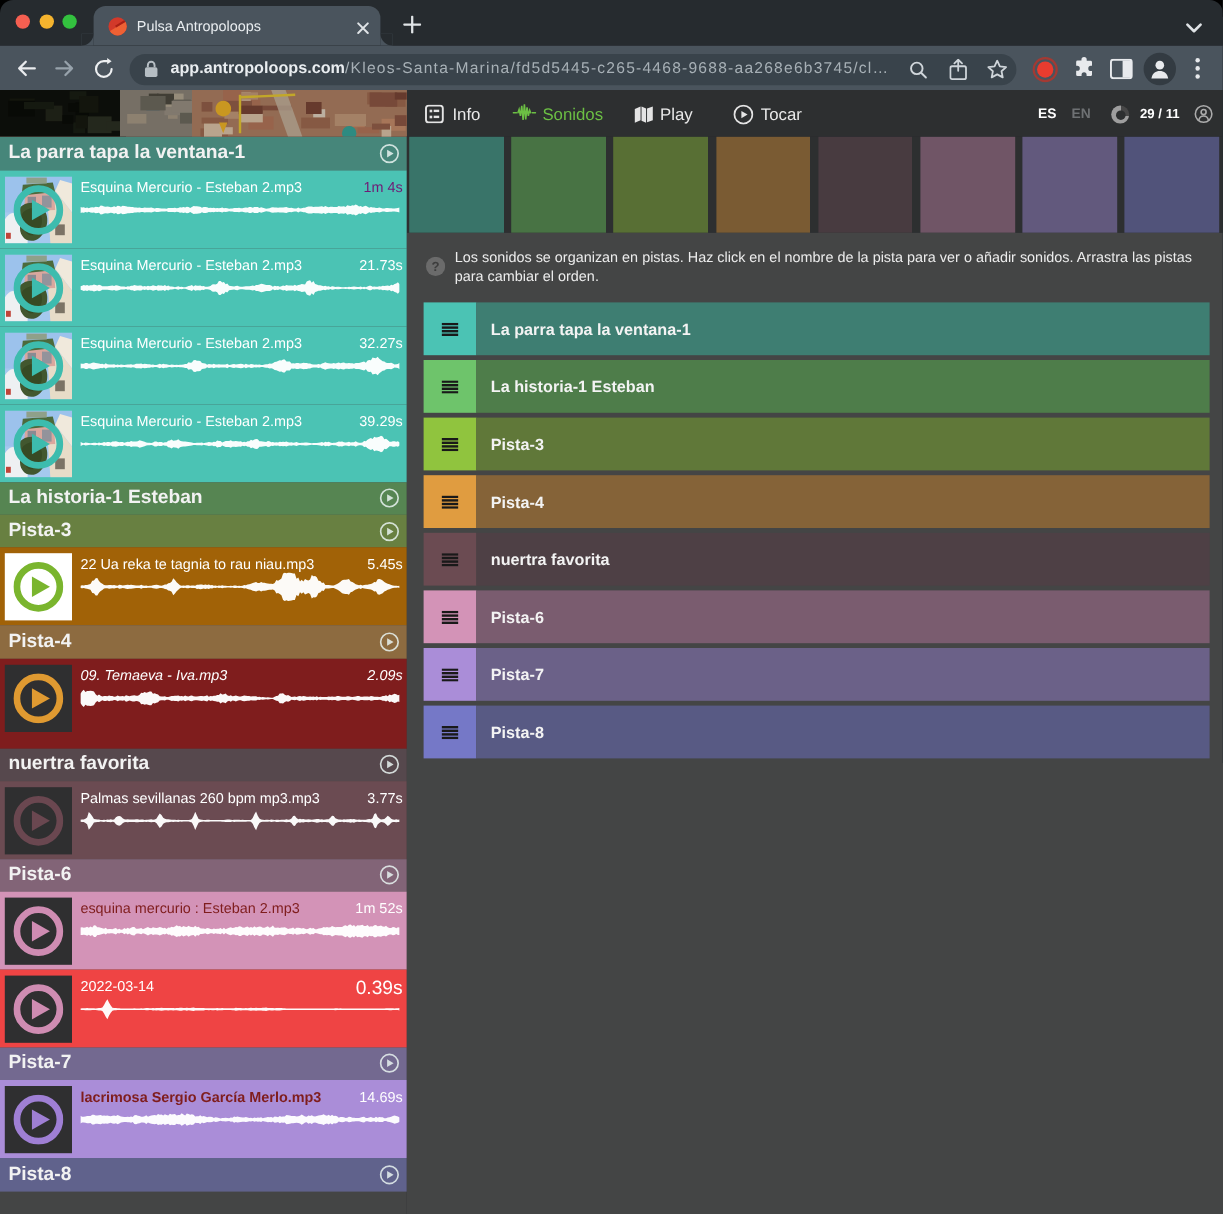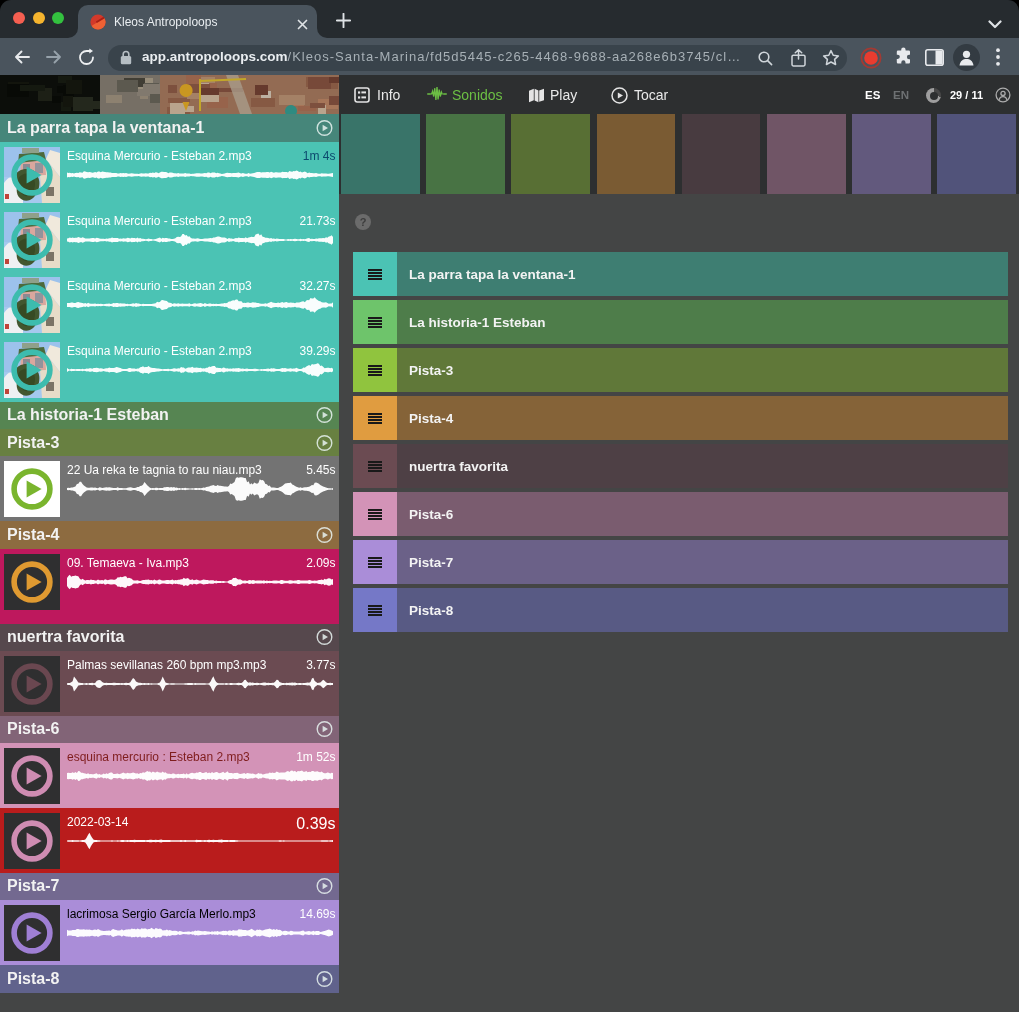--- a/index.html
+++ b/index.html
@@ -28,21 +28,21 @@
             </clipPath>
           </defs>
           <g clip-path="url(#fvc)">
             <rect width="16" height="16" fill="#d2392a"></rect>
             <g transform="rotate(-31 8 8)">
               <rect x="-3" y="8" width="22" height="12" fill="#ee6134"></rect>
               <rect x="6.5" y="6.4" width="12" height="1.8" fill="#a92015"></rect>
             </g>
           </g>
         </svg></div>
-    <div class="abs" style="left:114px;top:15px;font-size:12px;color:#e9edf0;">Kleos Antropoloops</div>
+    <div class="abs" style="left:114px;top:15px;font-size:12px;color:#e9edf0;">Pulsa Antropoloops</div>
     <div class="abs" style="left:296.5px;top:16px;"><svg width="11" height="11" viewBox="0 0 11 11">
           <path d="M1.5 1.5 L9.5 9.5 M9.5 1.5 L1.5 9.5" stroke="#dfe3e6" stroke-width="1.7" stroke-linecap="round"></path>
         </svg></div>
     <div class="abs" style="left:335.5px;top:13px;"><svg width="15" height="15" viewBox="0 0 15 15">
           <path d="M7.5 0.8 L7.5 14.2 M0.8 7.5 L14.2 7.5" stroke="#dfe3e6" stroke-width="1.9" stroke-linecap="round"></path>
         </svg></div>
     <div class="abs" style="left:988px;top:15px;"><svg width="14" height="9" viewBox="0 0 14 9">
           <path d="M1.5 1.5 L7 7 L12.5 1.5" stroke="#dfe3e6" stroke-width="2.2" fill="none" stroke-linecap="round" stroke-linejoin="round"></path>
         </svg></div>
   </div>
@@ -219,20 +219,21 @@
 <div style="position:absolute;left:681.8px;top:114px;width:78.5px;height:80px;background:#483b40;"></div>
 <div style="position:absolute;left:767.0px;top:114px;width:78.5px;height:80px;background:#705566;"></div>
 <div style="position:absolute;left:852.2px;top:114px;width:78.5px;height:80px;background:#62597d;"></div>
 <div style="position:absolute;left:937.4px;top:114px;width:78.5px;height:80px;background:#51537a;"></div>
 
   <div class="abs" style="left:339px;top:194px;width:680px;height:818px;background:#444545;"></div>
   <div class="abs" style="left:355px;top:214px;"><svg width="16" height="16" viewBox="0 0 16 16">
         <circle cx="8" cy="8" r="8" fill="#6b6b6b"></circle>
         <text x="8" y="11.8" text-anchor="middle" font-family="Liberation Sans, sans-serif" font-size="11" font-weight="700" fill="#3d3d3d">?</text>
       </svg></div>
+  <div class="abs" style="left:379px;top:206px;font-size:12px;line-height:16px;color:#ececec;white-space:nowrap;">Los sonidos se organizan en pistas. Haz click en el nombre de la pista para ver o añadir sonidos. Arrastra las pistas<br>para cambiar el orden.</div>
   <div style="position:absolute;left:353px;top:252px;width:655px;height:44px;">
       <div style="position:absolute;left:0;top:0;width:44px;height:44px;background:#4bc3b4;">
         <svg width="14" height="11" viewBox="0 0 14 11" style="position:absolute;left:15px;top:17px;display:block">
           <g fill="#191919">
             <rect y="0" width="14" height="2"></rect>
             <rect y="3" width="14" height="2"></rect>
             <rect y="6" width="14" height="2"></rect>
             <rect y="9" width="14" height="2"></rect>
           </g>
         </svg>
@@ -376,21 +377,21 @@
             <rect x="1" y="47" width="4" height="5" fill="#c04438"></rect>
           </svg>
           <div style="position:absolute;left:7px;top:7px;">
             <svg width="42" height="42" viewBox="0 0 42 42" style="display:block">
               <circle cx="21.0" cy="21.0" r="17.9" fill="none" stroke="#3dbcae" stroke-width="5.6"></circle>
               <path d="M15.6 12.5 L30.6 21.0 L15.6 29.5 Z" fill="#3dbcae"></path>
             </svg>
           </div>
         </div>
         <div style="position:absolute;left:67px;top:7px;font-size:12px;color:#fff;white-space:nowrap;">Esquina Mercurio - Esteban 2.mp3</div>
-        <div style="position:absolute;right:3.5px;top:7px;font-size:12px;color:#0c4a6e;">1m 4s</div>
+        <div style="position:absolute;right:3.5px;top:7px;font-size:12px;color:#701a75;">1m 4s</div>
         <div style="position:absolute;left:67px;top:15px;">
           <svg width="266" height="36" viewBox="0 0 266 36" style="display:block">
             <polygon points="0.0,15.6 1.4,16.0 2.8,15.7 4.2,16.3 5.6,16.0 7.0,16.5 8.4,16.0 9.9,15.8 11.3,15.9 12.7,15.2 14.1,15.5 15.5,15.8 16.9,14.3 18.3,14.4 19.7,15.0 21.1,15.2 22.5,15.1 23.9,15.3 25.3,15.8 26.7,15.4 28.1,14.9 29.6,15.5 31.0,14.4 32.4,14.6 33.8,15.2 35.2,14.4 36.6,14.7 38.0,14.9 39.4,15.2 40.8,15.2 42.2,15.6 43.6,15.4 45.0,15.9 46.4,16.0 47.9,16.1 49.3,16.0 50.7,16.4 52.1,16.4 53.5,15.9 54.9,16.2 56.3,16.1 57.7,16.2 59.1,16.0 60.5,16.4 61.9,16.7 63.3,16.4 64.7,16.3 66.1,16.5 67.6,16.7 69.0,16.8 70.4,16.7 71.8,16.9 73.2,16.4 74.6,16.3 76.0,16.4 77.4,16.4 78.8,16.2 80.2,16.5 81.6,16.4 83.0,15.7 84.4,15.9 85.9,15.5 87.3,16.0 88.7,15.3 90.1,15.6 91.5,16.3 92.9,15.4 94.3,14.7 95.7,14.8 97.1,14.9 98.5,15.0 99.9,15.3 101.3,16.2 102.7,15.5 104.1,15.5 105.6,15.7 107.0,16.3 108.4,16.2 109.8,16.4 111.2,16.1 112.6,16.5 114.0,16.4 115.4,16.6 116.8,16.4 118.2,16.0 119.6,16.5 121.0,16.4 122.4,16.6 123.9,17.0 125.3,16.7 126.7,16.8 128.1,16.4 129.5,16.3 130.9,16.3 132.3,16.2 133.7,16.5 135.1,16.5 136.5,16.2 137.9,15.9 139.3,16.2 140.7,15.4 142.1,15.5 143.6,16.2 145.0,15.5 146.4,15.5 147.8,15.4 149.2,16.3 150.6,15.7 152.0,16.2 153.4,16.5 154.8,16.9 156.2,16.8 157.6,16.6 159.0,16.0 160.4,15.8 161.9,16.0 163.3,16.0 164.7,16.2 166.1,15.9 167.5,15.9 168.9,16.0 170.3,15.8 171.7,15.5 173.1,16.2 174.5,16.4 175.9,16.1 177.3,16.5 178.7,16.8 180.1,16.7 181.6,16.0 183.0,16.7 184.4,16.6 185.8,16.2 187.2,16.1 188.6,15.5 190.0,15.1 191.4,15.1 192.8,15.1 194.2,15.4 195.6,15.3 197.0,15.2 198.4,15.3 199.9,15.0 201.3,14.9 202.7,15.5 204.1,14.7 205.5,15.3 206.9,15.8 208.3,15.2 209.7,15.3 211.1,15.4 212.5,15.6 213.9,15.5 215.3,14.7 216.7,15.0 218.1,15.0 219.6,14.9 221.0,15.5 222.4,14.1 223.8,14.4 225.2,14.7 226.6,14.1 228.0,14.3 229.4,13.5 230.8,14.1 232.2,15.1 233.6,14.6 235.0,15.4 236.4,14.9 237.9,14.4 239.3,15.3 240.7,16.2 242.1,15.6 243.5,15.9 244.9,16.0 246.3,16.3 247.7,16.3 249.1,16.0 250.5,16.4 251.9,16.7 253.3,16.8 254.7,16.3 256.1,16.4 257.6,16.5 259.0,16.6 260.4,16.7 261.8,16.7 263.2,16.5 264.6,16.3 266.0,16.0 266.0,20.0 264.6,19.7 263.2,19.5 261.8,19.3 260.4,19.3 259.0,19.4 257.6,19.5 256.1,19.6 254.7,19.7 253.3,19.2 251.9,19.3 250.5,19.6 249.1,20.0 247.7,19.7 246.3,19.7 244.9,20.0 243.5,20.1 242.1,20.4 240.7,19.8 239.3,20.7 237.9,21.6 236.4,21.1 235.0,20.6 233.6,21.4 232.2,20.9 230.8,21.9 229.4,22.5 228.0,21.7 226.6,21.9 225.2,21.3 223.8,21.6 222.4,21.9 221.0,20.5 219.6,21.1 218.1,21.0 216.7,21.0 215.3,21.3 213.9,20.5 212.5,20.4 211.1,20.6 209.7,20.7 208.3,20.8 206.9,20.2 205.5,20.7 204.1,21.3 202.7,20.5 201.3,21.1 199.9,21.0 198.4,20.7 197.0,20.8 195.6,20.7 194.2,20.6 192.8,20.9 191.4,20.9 190.0,20.9 188.6,20.5 187.2,19.9 185.8,19.8 184.4,19.4 183.0,19.3 181.6,20.0 180.1,19.3 178.7,19.2 177.3,19.5 175.9,19.9 174.5,19.6 173.1,19.8 171.7,20.5 170.3,20.2 168.9,20.0 167.5,20.1 166.1,20.1 164.7,19.8 163.3,20.0 161.9,20.0 160.4,20.2 159.0,20.0 157.6,19.4 156.2,19.2 154.8,19.1 153.4,19.5 152.0,19.8 150.6,20.3 149.2,19.7 147.8,20.6 146.4,20.5 145.0,20.5 143.6,19.8 142.1,20.5 140.7,20.6 139.3,19.8 137.9,20.1 136.5,19.8 135.1,19.5 133.7,19.5 132.3,19.8 130.9,19.7 129.5,19.7 128.1,19.6 126.7,19.2 125.3,19.3 123.9,19.0 122.4,19.4 121.0,19.6 119.6,19.5 118.2,20.0 116.8,19.6 115.4,19.4 114.0,19.6 112.6,19.5 111.2,19.9 109.8,19.6 108.4,19.8 107.0,19.7 105.6,20.3 104.1,20.5 102.7,20.5 101.3,19.8 99.9,20.7 98.5,21.0 97.1,21.1 95.7,21.2 94.3,21.3 92.9,20.6 91.5,19.7 90.1,20.4 88.7,20.7 87.3,20.0 85.9,20.5 84.4,20.1 83.0,20.3 81.6,19.6 80.2,19.5 78.8,19.8 77.4,19.6 76.0,19.6 74.6,19.7 73.2,19.6 71.8,19.1 70.4,19.3 69.0,19.2 67.6,19.3 66.1,19.5 64.7,19.7 63.3,19.6 61.9,19.3 60.5,19.6 59.1,20.0 57.7,19.8 56.3,19.9 54.9,19.8 53.5,20.1 52.1,19.6 50.7,19.6 49.3,20.0 47.9,19.9 46.4,20.0 45.0,20.1 43.6,20.6 42.2,20.4 40.8,20.8 39.4,20.8 38.0,21.1 36.6,21.3 35.2,21.6 33.8,20.8 32.4,21.4 31.0,21.6 29.6,20.5 28.1,21.1 26.7,20.6 25.3,20.2 23.9,20.7 22.5,20.9 21.1,20.8 19.7,21.0 18.3,21.6 16.9,21.7 15.5,20.2 14.1,20.5 12.7,20.8 11.3,20.1 9.9,20.2 8.4,20.0 7.0,19.5 5.6,20.0 4.2,19.7 2.8,20.3 1.4,20.0 0.0,20.4" fill="#ffffff" fill-opacity="0.97"></polygon>
           </svg>
         </div>
       </div>
 <div style="position:relative;height:65px;background:#4bc3b4;">
         <div style="position:absolute;left:4px;top:5px;width:56px;height:56px;overflow:hidden;">
           <svg width="56" height="56" viewBox="0 0 56 56" style="display:block">
             <rect width="56" height="56" fill="#a5c9ee"></rect>
@@ -500,21 +501,21 @@
       </div>
 <div style="position:relative;height:27px;background:#688041;">
         <div style="position:absolute;left:7px;top:0;bottom:0;display:flex;align-items:center;font-size:16px;font-weight:700;color:#f2f2f2;">Pista-3</div>
         <div style="position:absolute;right:6px;top:50%;transform:translateY(-50%);">
           <svg width="17" height="17" viewBox="0 0 17 17" style="display:block">
             <circle cx="8.5" cy="8.5" r="7.3" fill="none" stroke="#e8f2f0" stroke-width="1.4" stroke-opacity="0.85"></circle>
             <path d="M6.6 5.3 L12 8.5 L6.6 11.7 Z" fill="#e8f2f0" fill-opacity="0.85"></path>
           </svg>
         </div>
       </div>
-<div style="position:relative;height:65px;background:#737373;">
+<div style="position:relative;height:65px;background:#a16207;">
         <div style="position:absolute;left:4px;top:5px;width:56px;height:56px;background:#ffffff;">
           <div style="position:absolute;left:7px;top:7px;">
             <svg width="42" height="42" viewBox="0 0 42 42" style="display:block">
               <circle cx="21.0" cy="21.0" r="17.9" fill="none" stroke="#7ab52e" stroke-width="5.6"></circle>
               <path d="M15.6 12.5 L30.6 21.0 L15.6 29.5 Z" fill="#7ab52e"></path>
             </svg>
           </div>
         </div>
         <div style="position:absolute;left:67px;top:7px;font-size:12px;color:#fff;white-space:nowrap;">22 Ua reka te tagnia to rau niau.mp3</div>
         <div style="position:absolute;right:3.5px;top:7px;font-size:12px;color:#fff;">5.45s</div>
@@ -526,21 +527,21 @@
       </div>
 <div style="position:relative;height:27.5px;background:#8d6b40;">
         <div style="position:absolute;left:7px;top:0;bottom:0;display:flex;align-items:center;font-size:16px;font-weight:700;color:#f2f2f2;">Pista-4</div>
         <div style="position:absolute;right:6px;top:50%;transform:translateY(-50%);">
           <svg width="17" height="17" viewBox="0 0 17 17" style="display:block">
             <circle cx="8.5" cy="8.5" r="7.3" fill="none" stroke="#e8f2f0" stroke-width="1.4" stroke-opacity="0.85"></circle>
             <path d="M6.6 5.3 L12 8.5 L6.6 11.7 Z" fill="#e8f2f0" fill-opacity="0.85"></path>
           </svg>
         </div>
       </div>
-<div style="position:relative;height:75px;background:#be185d;">
+<div style="position:relative;height:75px;background:#7f1d1d;font-style:italic;">
         <div style="position:absolute;left:4px;top:5px;width:56px;height:56px;background:#2f2f30;">
           <div style="position:absolute;left:7px;top:7px;">
             <svg width="42" height="42" viewBox="0 0 42 42" style="display:block">
               <circle cx="21.0" cy="21.0" r="17.9" fill="none" stroke="#e09a31" stroke-width="5.6"></circle>
               <path d="M15.6 12.5 L30.6 21.0 L15.6 29.5 Z" fill="#e09a31"></path>
             </svg>
           </div>
         </div>
         <div style="position:absolute;left:67px;top:7px;font-size:12px;color:#fff;white-space:nowrap;">09. Temaeva - Iva.mp3</div>
         <div style="position:absolute;right:3.5px;top:7px;font-size:12px;color:#fff;">2.09s</div>
@@ -595,21 +596,21 @@
           </div>
         </div>
         <div style="position:absolute;left:67px;top:7px;font-size:12px;color:#7f1d1d;white-space:nowrap;">esquina mercurio : Esteban 2.mp3</div>
         <div style="position:absolute;right:3.5px;top:7px;font-size:12px;color:#fff;">1m 52s</div>
         <div style="position:absolute;left:67px;top:15px;">
           <svg width="266" height="36" viewBox="0 0 266 36" style="display:block">
             <polygon points="0.0,14.9 1.4,14.8 2.8,15.1 4.2,14.9 5.6,14.2 7.0,15.1 8.4,14.1 9.9,14.9 11.3,13.1 12.7,13.2 14.1,14.8 15.5,14.8 16.9,15.2 18.3,15.6 19.7,16.0 21.1,15.2 22.5,16.3 23.9,16.1 25.3,16.2 26.7,16.3 28.1,15.8 29.6,15.3 31.0,16.6 32.4,16.0 33.8,16.7 35.2,16.5 36.6,15.4 38.0,16.2 39.4,15.2 40.8,16.0 42.2,15.1 43.6,14.6 45.0,14.4 46.4,15.9 47.9,16.0 49.3,15.8 50.7,15.4 52.1,16.3 53.5,15.8 54.9,15.2 56.3,14.5 57.7,15.3 59.1,15.6 60.5,14.8 61.9,15.2 63.3,15.3 64.7,15.1 66.1,14.5 67.6,15.0 69.0,15.6 70.4,15.2 71.8,16.1 73.2,15.0 74.6,15.2 76.0,14.3 77.4,14.7 78.8,14.0 80.2,13.1 81.6,13.8 83.0,13.6 84.4,14.7 85.9,13.6 87.3,14.3 88.7,14.6 90.1,13.4 91.5,14.3 92.9,14.6 94.3,14.8 95.7,13.4 97.1,14.8 98.5,14.2 99.9,15.6 101.3,15.7 102.7,15.8 104.1,16.2 105.6,15.4 107.0,15.6 108.4,16.2 109.8,16.3 111.2,15.7 112.6,16.2 114.0,15.9 115.4,15.9 116.8,15.4 118.2,16.4 119.6,15.2 121.0,16.4 122.4,15.7 123.9,15.1 125.3,14.7 126.7,15.3 128.1,15.2 129.5,14.6 130.9,14.8 132.3,13.9 133.7,14.0 135.1,14.9 136.5,15.1 137.9,14.5 139.3,14.1 140.7,15.2 142.1,14.4 143.6,15.2 145.0,13.9 146.4,15.0 147.8,14.6 149.2,14.0 150.6,14.2 152.0,15.2 153.4,15.1 154.8,14.6 156.2,13.8 157.6,15.1 159.0,14.5 160.4,13.3 161.9,15.1 163.3,15.1 164.7,14.9 166.1,15.4 167.5,15.0 168.9,14.9 170.3,14.7 171.7,15.4 173.1,16.1 174.5,15.7 175.9,15.6 177.3,15.0 178.7,16.1 180.1,15.1 181.6,15.2 183.0,15.4 184.4,15.8 185.8,15.4 187.2,15.9 188.6,16.4 190.0,15.9 191.4,15.1 192.8,15.7 194.2,15.4 195.6,16.4 197.0,16.3 198.4,15.8 199.9,15.5 201.3,15.4 202.7,14.6 204.1,14.9 205.5,14.6 206.9,14.9 208.3,14.7 209.7,13.6 211.1,14.3 212.5,14.8 213.9,14.6 215.3,14.4 216.7,14.5 218.1,14.5 219.6,13.5 221.0,13.0 222.4,13.9 223.8,12.7 225.2,12.5 226.6,13.6 228.0,12.8 229.4,14.2 230.8,13.0 232.2,13.3 233.6,13.0 235.0,12.6 236.4,13.7 237.9,13.7 239.3,12.9 240.7,14.3 242.1,13.8 243.5,14.1 244.9,13.0 246.3,12.9 247.7,13.8 249.1,13.6 250.5,13.3 251.9,14.0 253.3,14.3 254.7,13.5 256.1,14.7 257.6,15.3 259.0,15.3 260.4,14.6 261.8,14.8 263.2,15.6 264.6,14.8 266.0,14.9 266.0,21.1 264.6,21.2 263.2,20.4 261.8,21.2 260.4,21.4 259.0,20.7 257.6,20.7 256.1,21.3 254.7,22.5 253.3,21.7 251.9,22.0 250.5,22.7 249.1,22.4 247.7,22.2 246.3,23.1 244.9,23.0 243.5,21.9 242.1,22.2 240.7,21.7 239.3,23.1 237.9,22.3 236.4,22.3 235.0,23.4 233.6,23.0 232.2,22.7 230.8,23.0 229.4,21.8 228.0,23.2 226.6,22.4 225.2,23.5 223.8,23.3 222.4,22.1 221.0,23.0 219.6,22.5 218.1,21.5 216.7,21.5 215.3,21.6 213.9,21.4 212.5,21.2 211.1,21.7 209.7,22.4 208.3,21.3 206.9,21.1 205.5,21.4 204.1,21.1 202.7,21.4 201.3,20.6 199.9,20.5 198.4,20.2 197.0,19.7 195.6,19.6 194.2,20.6 192.8,20.3 191.4,20.9 190.0,20.1 188.6,19.6 187.2,20.1 185.8,20.6 184.4,20.2 183.0,20.6 181.6,20.8 180.1,20.9 178.7,19.9 177.3,21.0 175.9,20.4 174.5,20.3 173.1,19.9 171.7,20.6 170.3,21.3 168.9,21.1 167.5,21.0 166.1,20.6 164.7,21.1 163.3,20.9 161.9,20.9 160.4,22.7 159.0,21.5 157.6,20.9 156.2,22.2 154.8,21.4 153.4,20.9 152.0,20.8 150.6,21.8 149.2,22.0 147.8,21.4 146.4,21.0 145.0,22.1 143.6,20.8 142.1,21.6 140.7,20.8 139.3,21.9 137.9,21.5 136.5,20.9 135.1,21.1 133.7,22.0 132.3,22.1 130.9,21.2 129.5,21.4 128.1,20.8 126.7,20.7 125.3,21.3 123.9,20.9 122.4,20.3 121.0,19.6 119.6,20.8 118.2,19.6 116.8,20.6 115.4,20.1 114.0,20.1 112.6,19.8 111.2,20.3 109.8,19.7 108.4,19.8 107.0,20.4 105.6,20.6 104.1,19.8 102.7,20.2 101.3,20.3 99.9,20.4 98.5,21.8 97.1,21.2 95.7,22.6 94.3,21.2 92.9,21.4 91.5,21.7 90.1,22.6 88.7,21.4 87.3,21.7 85.9,22.4 84.4,21.3 83.0,22.4 81.6,22.2 80.2,22.9 78.8,22.0 77.4,21.3 76.0,21.7 74.6,20.8 73.2,21.0 71.8,19.9 70.4,20.8 69.0,20.4 67.6,21.0 66.1,21.5 64.7,20.9 63.3,20.7 61.9,20.8 60.5,21.2 59.1,20.4 57.7,20.7 56.3,21.5 54.9,20.8 53.5,20.2 52.1,19.7 50.7,20.6 49.3,20.2 47.9,20.0 46.4,20.1 45.0,21.6 43.6,21.4 42.2,20.9 40.8,20.0 39.4,20.8 38.0,19.8 36.6,20.6 35.2,19.5 33.8,19.3 32.4,20.0 31.0,19.4 29.6,20.7 28.1,20.2 26.7,19.7 25.3,19.8 23.9,19.9 22.5,19.7 21.1,20.8 19.7,20.0 18.3,20.4 16.9,20.8 15.5,21.2 14.1,21.2 12.7,22.8 11.3,22.9 9.9,21.1 8.4,21.9 7.0,20.9 5.6,21.8 4.2,21.1 2.8,20.9 1.4,21.2 0.0,21.1" fill="#ffffff" fill-opacity="0.97"></polygon>
           </svg>
         </div>
       </div>
-<div style="position:relative;height:65px;background:#b91c1c;">
+<div style="position:relative;height:65px;background:#ef4444;">
         <div style="position:absolute;left:4px;top:5px;width:56px;height:56px;background:#2f2f30;">
           <div style="position:absolute;left:7px;top:7px;">
             <svg width="42" height="42" viewBox="0 0 42 42" style="display:block">
               <circle cx="21.0" cy="21.0" r="17.9" fill="none" stroke="#cf8cb2" stroke-width="5.6"></circle>
               <path d="M15.6 12.5 L30.6 21.0 L15.6 29.5 Z" fill="#cf8cb2"></path>
             </svg>
           </div>
         </div>
         <div style="position:absolute;left:67px;top:7px;font-size:12px;color:#fff;white-space:nowrap;">2022-03-14</div>
         <div style="position:absolute;right:3.5px;top:7px;font-size:16px;color:#fff;">0.39s</div>
@@ -630,21 +631,21 @@
       </div>
 <div style="position:relative;height:65px;background:#aa8dd8;">
         <div style="position:absolute;left:4px;top:5px;width:56px;height:56px;background:#2f2f30;">
           <div style="position:absolute;left:7px;top:7px;">
             <svg width="42" height="42" viewBox="0 0 42 42" style="display:block">
               <circle cx="21.0" cy="21.0" r="17.9" fill="none" stroke="#9f7fd4" stroke-width="5.6"></circle>
               <path d="M15.6 12.5 L30.6 21.0 L15.6 29.5 Z" fill="#9f7fd4"></path>
             </svg>
           </div>
         </div>
-        <div style="position:absolute;left:67px;top:7px;font-size:12px;color:#000000;white-space:nowrap;">lacrimosa Sergio García Merlo.mp3</div>
+        <div style="position:absolute;left:67px;top:7px;font-size:12px;color:#7f1d1d;white-space:nowrap;font-weight:bold;">lacrimosa Sergio García Merlo.mp3</div>
         <div style="position:absolute;right:3.5px;top:7px;font-size:12px;color:#fff;">14.69s</div>
         <div style="position:absolute;left:67px;top:15px;">
           <svg width="266" height="36" viewBox="0 0 266 36" style="display:block">
             <polygon points="0.0,14.7 1.4,15.6 2.8,15.6 4.2,15.4 5.6,15.0 7.0,14.9 8.4,15.1 9.9,13.9 11.3,13.9 12.7,14.5 14.1,14.5 15.5,14.4 16.9,14.2 18.3,14.8 19.7,14.6 21.1,14.8 22.5,14.6 23.9,14.9 25.3,15.3 26.7,14.7 28.1,14.6 29.6,14.9 31.0,14.1 32.4,14.7 33.8,15.5 35.2,15.7 36.6,15.9 38.0,15.9 39.4,15.7 40.8,15.8 42.2,15.4 43.6,15.9 45.0,14.4 46.4,14.1 47.9,14.8 49.3,15.0 50.7,15.6 52.1,15.6 53.5,15.3 54.9,14.3 56.3,15.6 57.7,15.0 59.1,14.6 60.5,14.4 61.9,14.2 63.3,14.6 64.7,13.4 66.1,13.9 67.6,13.7 69.0,14.5 70.4,13.6 71.8,14.1 73.2,14.6 74.6,13.2 76.0,13.8 77.4,13.5 78.8,13.4 80.2,14.6 81.6,14.1 83.0,14.1 84.4,12.8 85.9,13.7 87.3,14.6 88.7,12.9 90.1,13.4 91.5,14.0 92.9,13.6 94.3,14.0 95.7,15.4 97.1,15.2 98.5,15.2 99.9,14.4 101.3,15.5 102.7,15.0 104.1,15.4 105.6,16.1 107.0,15.7 108.4,15.7 109.8,15.9 111.2,16.7 112.6,16.1 114.0,16.3 115.4,16.7 116.8,17.1 118.2,16.7 119.6,16.7 121.0,16.4 122.4,16.6 123.9,16.9 125.3,16.2 126.7,16.4 128.1,15.4 129.5,15.9 130.9,15.5 132.3,15.8 133.7,16.1 135.1,16.3 136.5,16.2 137.9,15.9 139.3,16.2 140.7,16.6 142.1,16.5 143.6,16.9 145.0,16.2 146.4,16.7 147.8,16.3 149.2,16.4 150.6,16.1 152.0,16.8 153.4,16.4 154.8,16.3 156.2,15.8 157.6,16.1 159.0,15.8 160.4,16.5 161.9,15.4 163.3,15.6 164.7,16.1 166.1,14.9 167.5,15.6 168.9,15.4 170.3,15.5 171.7,14.2 173.1,14.4 174.5,14.5 175.9,14.9 177.3,14.9 178.7,15.1 180.1,15.4 181.6,15.2 183.0,14.7 184.4,13.8 185.8,14.6 187.2,15.5 188.6,15.7 190.0,14.6 191.4,15.1 192.8,14.4 194.2,15.3 195.6,15.5 197.0,15.1 198.4,14.6 199.9,14.3 201.3,14.1 202.7,13.5 204.1,14.3 205.5,14.7 206.9,13.9 208.3,14.9 209.7,13.9 211.1,15.0 212.5,14.7 213.9,15.2 215.3,16.5 216.7,15.9 218.1,15.8 219.6,16.0 221.0,16.6 222.4,16.4 223.8,15.7 225.2,15.9 226.6,16.4 228.0,16.4 229.4,16.6 230.8,16.6 232.2,16.6 233.6,16.3 235.0,15.8 236.4,15.6 237.9,16.7 239.3,16.6 240.7,16.2 242.1,15.9 243.5,16.4 244.9,16.6 246.3,15.7 247.7,16.4 249.1,15.9 250.5,16.1 251.9,16.1 253.3,16.9 254.7,16.8 256.1,16.3 257.6,16.1 259.0,15.6 260.4,15.1 261.8,14.6 263.2,15.0 264.6,15.4 266.0,16.2 266.0,19.8 264.6,20.6 263.2,21.0 261.8,21.4 260.4,20.9 259.0,20.4 257.6,19.9 256.1,19.7 254.7,19.2 253.3,19.1 251.9,19.9 250.5,19.9 249.1,20.1 247.7,19.6 246.3,20.3 244.9,19.4 243.5,19.6 242.1,20.1 240.7,19.8 239.3,19.4 237.9,19.3 236.4,20.4 235.0,20.2 233.6,19.7 232.2,19.4 230.8,19.4 229.4,19.4 228.0,19.6 226.6,19.6 225.2,20.1 223.8,20.3 222.4,19.6 221.0,19.4 219.6,20.0 218.1,20.2 216.7,20.1 215.3,19.5 213.9,20.8 212.5,21.3 211.1,21.0 209.7,22.1 208.3,21.1 206.9,22.1 205.5,21.3 204.1,21.7 202.7,22.5 201.3,21.9 199.9,21.7 198.4,21.4 197.0,20.9 195.6,20.5 194.2,20.7 192.8,21.6 191.4,20.9 190.0,21.4 188.6,20.3 187.2,20.5 185.8,21.4 184.4,22.2 183.0,21.3 181.6,20.8 180.1,20.6 178.7,20.9 177.3,21.1 175.9,21.1 174.5,21.5 173.1,21.6 171.7,21.8 170.3,20.5 168.9,20.6 167.5,20.4 166.1,21.1 164.7,19.9 163.3,20.4 161.9,20.6 160.4,19.5 159.0,20.2 157.6,19.9 156.2,20.2 154.8,19.7 153.4,19.6 152.0,19.2 150.6,19.9 149.2,19.6 147.8,19.7 146.4,19.3 145.0,19.8 143.6,19.1 142.1,19.5 140.7,19.4 139.3,19.8 137.9,20.1 136.5,19.8 135.1,19.7 133.7,19.9 132.3,20.2 130.9,20.5 129.5,20.1 128.1,20.6 126.7,19.6 125.3,19.8 123.9,19.1 122.4,19.4 121.0,19.6 119.6,19.3 118.2,19.3 116.8,18.9 115.4,19.3 114.0,19.7 112.6,19.9 111.2,19.3 109.8,20.1 108.4,20.3 107.0,20.3 105.6,19.9 104.1,20.6 102.7,21.0 101.3,20.5 99.9,21.6 98.5,20.8 97.1,20.8 95.7,20.6 94.3,22.0 92.9,22.4 91.5,22.0 90.1,22.6 88.7,23.1 87.3,21.4 85.9,22.3 84.4,23.2 83.0,21.9 81.6,21.9 80.2,21.4 78.8,22.6 77.4,22.5 76.0,22.2 74.6,22.8 73.2,21.4 71.8,21.9 70.4,22.4 69.0,21.5 67.6,22.3 66.1,22.1 64.7,22.6 63.3,21.4 61.9,21.8 60.5,21.6 59.1,21.4 57.7,21.0 56.3,20.4 54.9,21.7 53.5,20.7 52.1,20.4 50.7,20.4 49.3,21.0 47.9,21.2 46.4,21.9 45.0,21.6 43.6,20.1 42.2,20.6 40.8,20.2 39.4,20.3 38.0,20.1 36.6,20.1 35.2,20.3 33.8,20.5 32.4,21.3 31.0,21.9 29.6,21.1 28.1,21.4 26.7,21.3 25.3,20.7 23.9,21.1 22.5,21.4 21.1,21.2 19.7,21.4 18.3,21.2 16.9,21.8 15.5,21.6 14.1,21.5 12.7,21.5 11.3,22.1 9.9,22.1 8.4,20.9 7.0,21.1 5.6,21.0 4.2,20.6 2.8,20.4 1.4,20.4 0.0,21.3" fill="#ffffff" fill-opacity="0.97"></polygon>
           </svg>
         </div>
       </div>
 <div style="position:relative;height:28.5px;background:#60628c;">
         <div style="position:absolute;left:7px;top:0;bottom:0;display:flex;align-items:center;font-size:16px;font-weight:700;color:#f2f2f2;">Pista-8</div>
         <div style="position:absolute;right:6px;top:50%;transform:translateY(-50%);">

